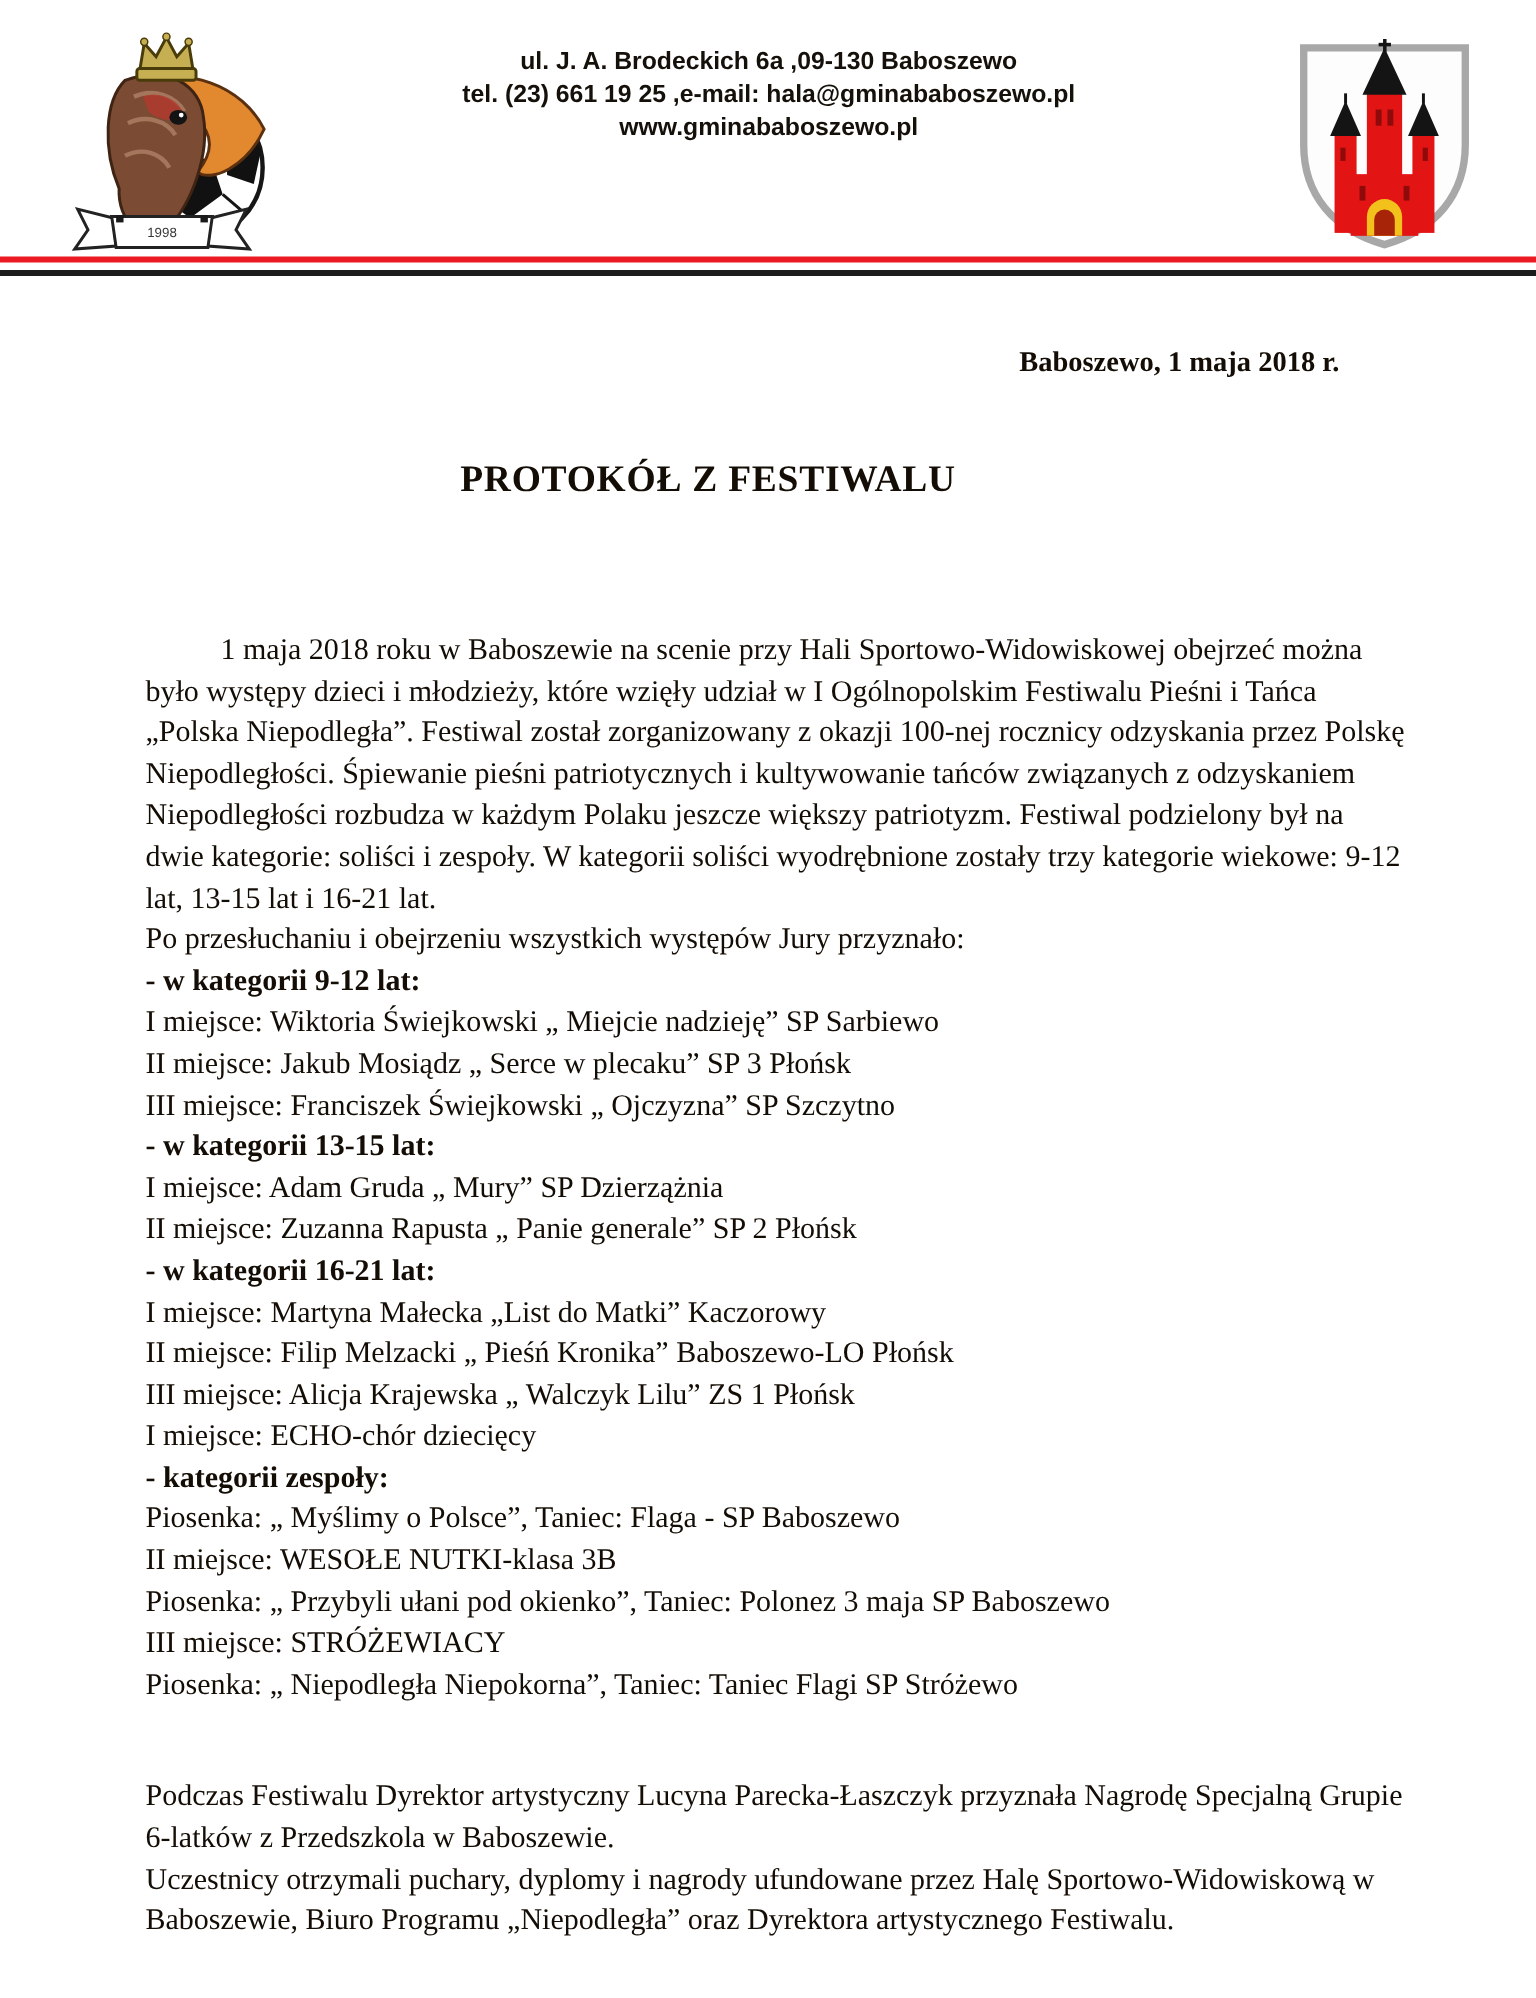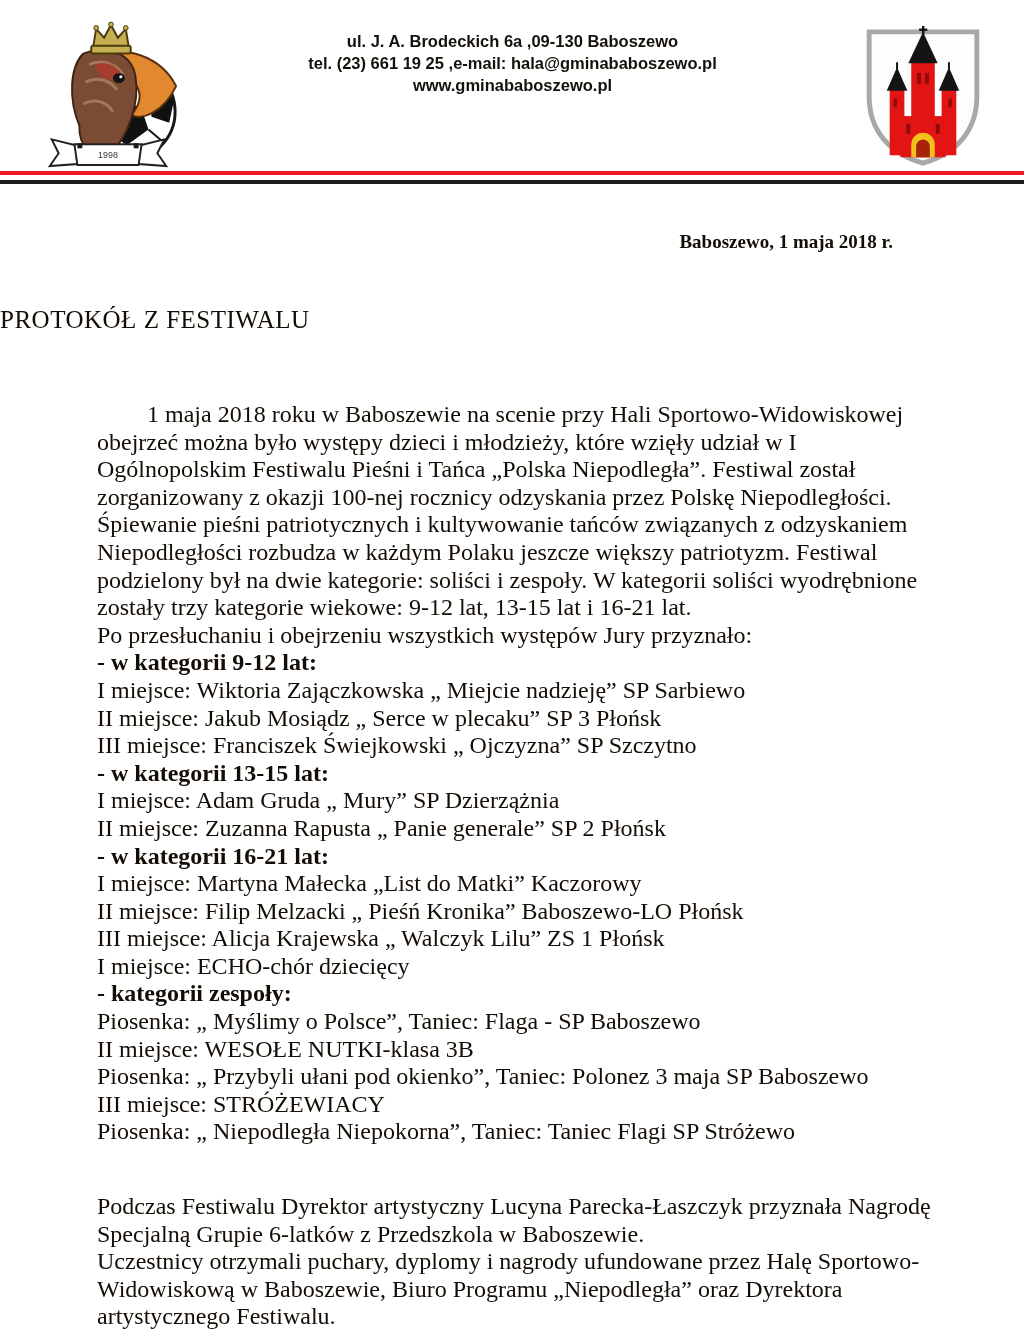--- a/index.html
+++ b/index.html
@@ -29,25 +29,25 @@
   
   .rule-red{position:absolute;left:0;top:171px;width:1024px;height:4px;}
   .rule-black{position:absolute;left:0;top:180px;width:1024px;height:4px;}
   
   .dateline{
     position:absolute;top:231px;right:131px;
     font-weight:bold;font-size:19px;text-align:right;
   }
   .doc-title{
     position:absolute;top:306px;left:0;width:944px;
-    text-align:left;font-weight:normal;font-size:25px;letter-spacing:0.5px;
+    text-align:center;font-weight:bold;font-size:25px;letter-spacing:0.5px;
   }
   .body-text{
-    position:absolute;left:97px;top:401px;width:841px;
-    font-size:24px;line-height:27.6px;
+    position:absolute;left:97px;top:420px;width:841px;
+    font-size:20px;line-height:27.6px;
   }
   .intro{text-indent:50px;white-space:pre-line;}
   .line{min-height:27.6px;}
   .cat{font-weight:bold;}
   .closing{margin-top:47px;}
 </style>
 </head>
 <body>
 
 <div class="page">
@@ -126,21 +126,21 @@
 
   <div class="dateline">Baboszewo, 1 maja 2018 r.</div>
 
   <div class="doc-title">PROTOKÓŁ Z FESTIWALU</div>
 
   <div class="body-text">
     <div class="intro">1 maja 2018 roku w Baboszewie na scenie przy Hali Sportowo-Widowiskowej obejrzeć można było występy dzieci i młodzieży, które wzięły udział w  I Ogólnopolskim Festiwalu Pieśni i Tańca „Polska Niepodległa”. Festiwal został zorganizowany  z okazji 100-nej rocznicy odzyskania przez Polskę Niepodległości. Śpiewanie pieśni patriotycznych i kultywowanie tańców związanych z odzyskaniem Niepodległości rozbudza w każdym Polaku jeszcze większy patriotyzm. Festiwal podzielony był na dwie kategorie: soliści i zespoły. W kategorii soliści wyodrębnione zostały trzy kategorie wiekowe: 9-12 lat, 13-15 lat i 16-21 lat.</div>
     <div class="line">Po przesłuchaniu i obejrzeniu wszystkich występów Jury przyznało:</div>
 
     <div class="line cat">- w kategorii 9-12 lat:</div>
-    <div class="line">I miejsce: Wiktoria Zajączkowska „ Miejcie nadzieję” SP Sarbiewo</div>
+    <div class="line">I miejsce: Wiktoria Świejkowski „ Miejcie nadzieję” SP Sarbiewo</div>
     <div class="line">II miejsce: Jakub Mosiądz „ Serce w plecaku” SP 3 Płońsk</div>
     <div class="line">III miejsce: Franciszek Świejkowski „ Ojczyzna” SP Szczytno</div>
     <div class="line cat">- w kategorii 13-15 lat:</div>
     <div class="line">I miejsce: Adam Gruda „ Mury” SP Dzierzążnia</div>
     <div class="line">II miejsce: Zuzanna Rapusta „ Panie generale” SP 2 Płońsk</div>
     <div class="line cat">- w kategorii 16-21 lat:</div>
     <div class="line">I miejsce: Martyna Małecka „List do Matki” Kaczorowy</div>
     <div class="line">II miejsce: Filip Melzacki „ Pieśń Kronika” Baboszewo-LO Płońsk</div>
     <div class="line">III miejsce: Alicja Krajewska „ Walczyk Lilu” ZS 1 Płońsk</div>
     <div class="line">I miejsce: ECHO-chór dziecięcy</div>

